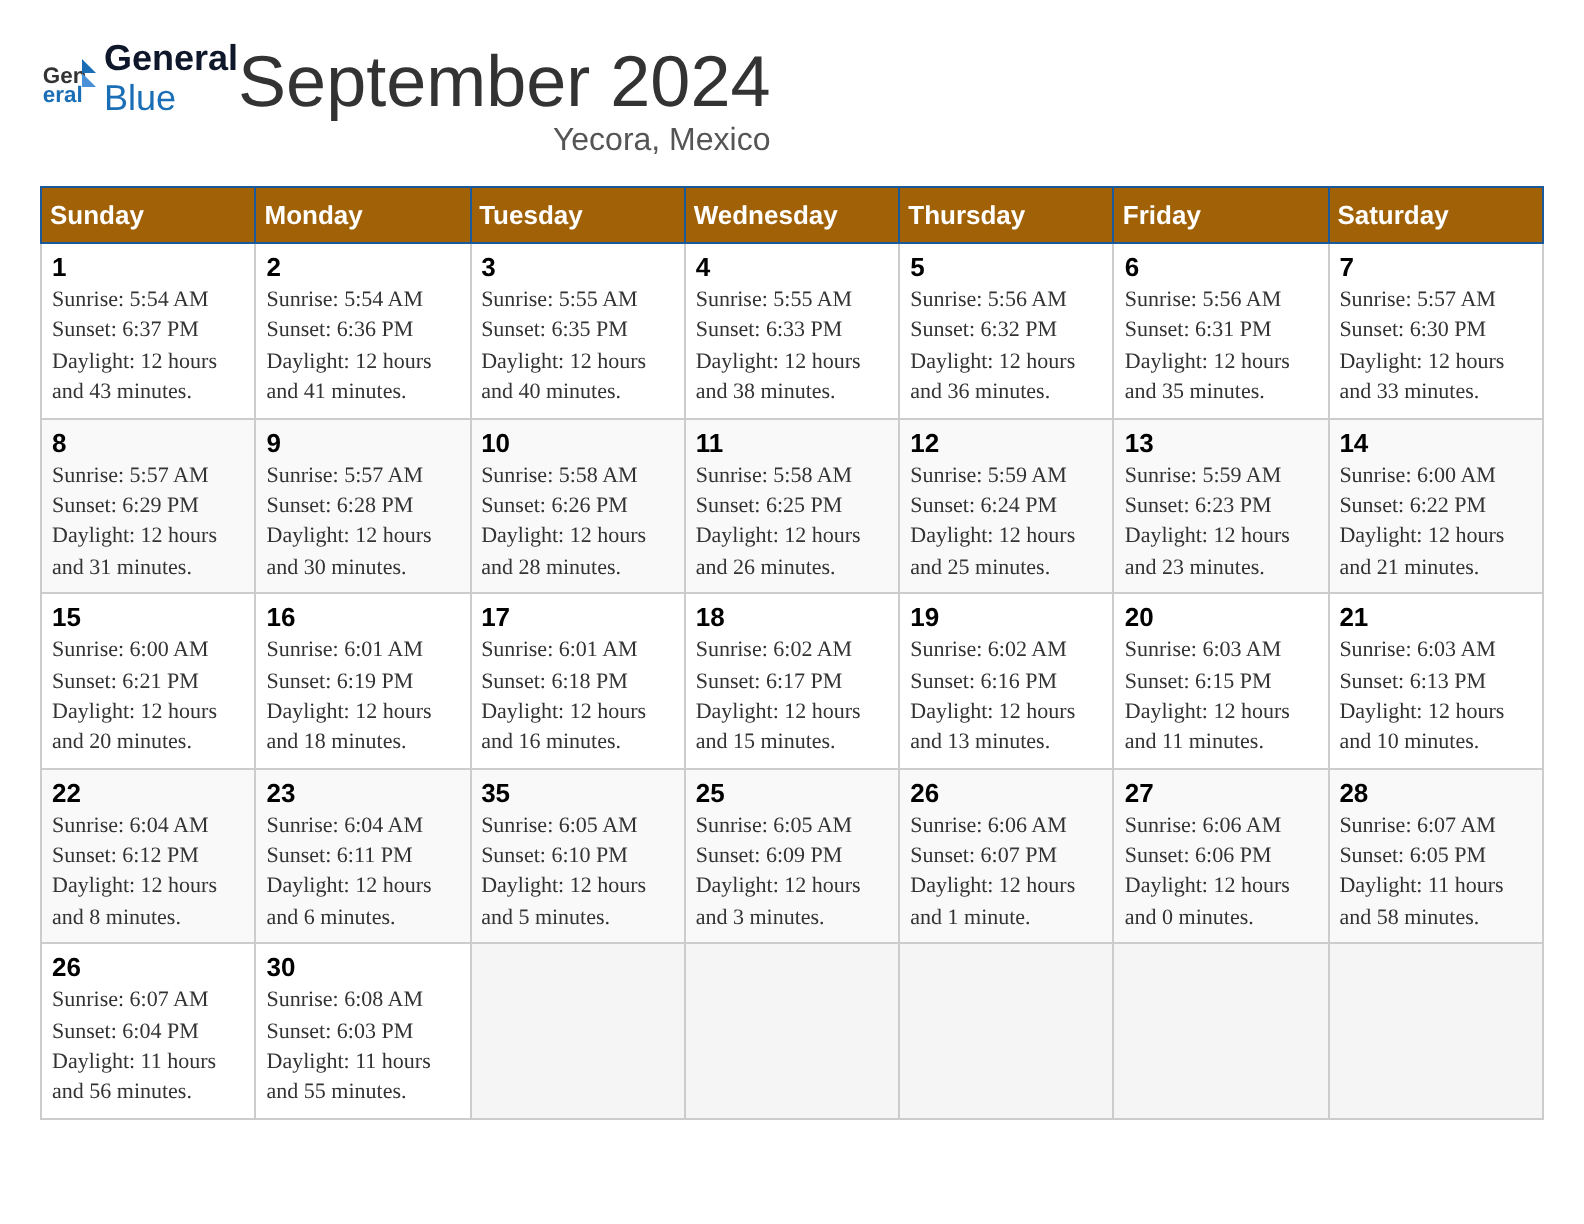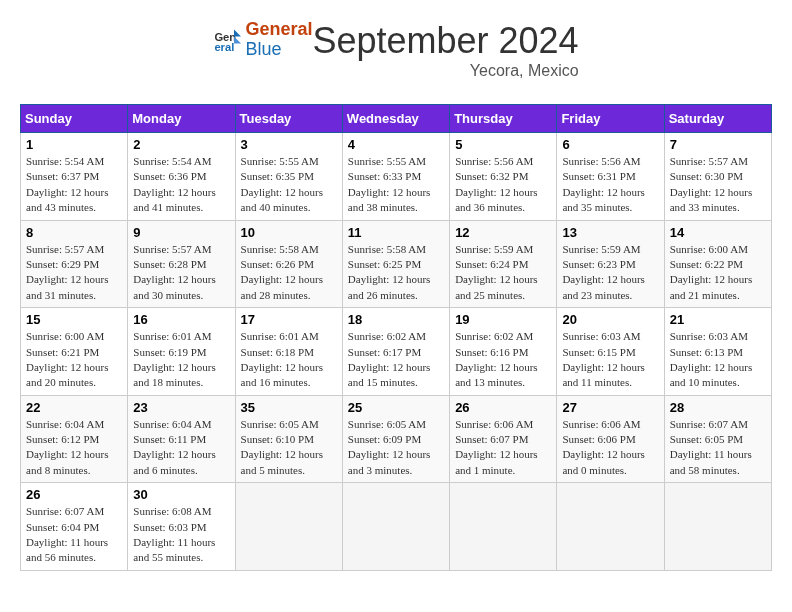--- a/index.html
+++ b/index.html
@@ -5,23 +5,23 @@
     * { box-sizing: border-box; margin: 0; padding: 0; }
     body {
       font-family: Arial, sans-serif;
       background: #fff;
       width: 792px;
       min-height: 612px;
       padding: 20px;
     }
     .header {
       display: flex;
-      justify-content: center;
+      justify-content: flex-start;
       align-items: flex-start;
-      margin-bottom: 24px;
+      margin-bottom: 13px;
     }
     .logo {
       display: flex;
       align-items: center;
       gap: 4px;
     }
     .logo-icon {
       width: 28px;
       height: 28px;
     }
@@ -36,21 +36,21 @@
     .location {
       font-size: 16px;
       color: #555;
     }
     .calendar-table {
       width: 100%;
       border-collapse: collapse;
       font-size: 11px;
     }
     .calendar-table th {
-      background-color: #6d28d9;
+      background-color: #a16207;
       color: #fff;
       padding: 6px 4px;
       text-align: left;
       font-size: 13px;
       font-weight: bold;
       border: 1px solid #1a5a9a;
     }
     .calendar-table td {
       border: 1px solid #ccc;
       vertical-align: top;
@@ -86,21 +86,21 @@
 
 <div class="header">
   <div class="logo">
     <svg class="logo-icon" viewBox="0 0 40 40">
       <text x="2" y="22" font-size="16" font-weight="bold" fill="#333">Gen</text>
       <text x="2" y="36" font-size="16" font-weight="bold" fill="#1a6eb5">eral</text>
       <polygon points="30,5 40,15 30,15" fill="#1a6eb5"></polygon>
       <polygon points="30,15 40,25 30,25" fill="#4a90d9"></polygon>
     </svg>
     <div>
-      <div style="font-size:18px;font-weight:bold;color:#c2410c;line-height:1.1;">General</div>
+      <div style="font-size:18px;font-weight:bold;color:#0f172a;line-height:1.1;">General</div>
       <div style="font-size:18px;font-weight:normal;color:#1a6eb5;line-height:1.1;">Blue</div>
     </div>
   </div>
   <div class="title-block">
     <div class="month-title">September 2024</div>
     <div class="location">Yecora, Mexico</div>
   </div>
 </div>
 
 <table class="calendar-table">

